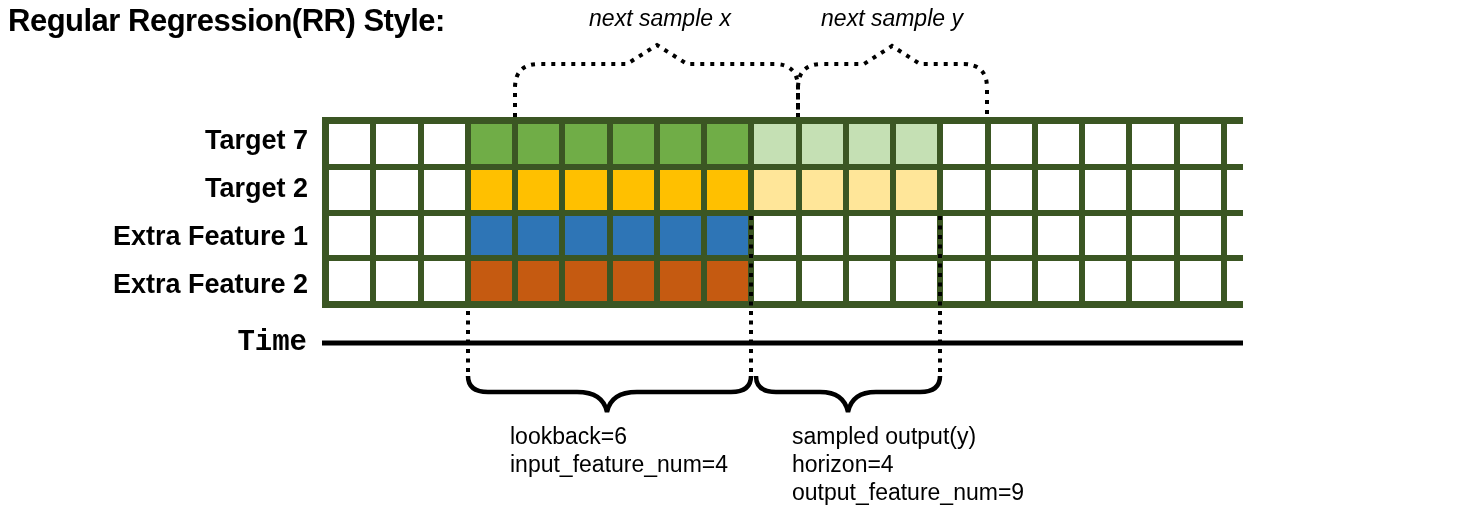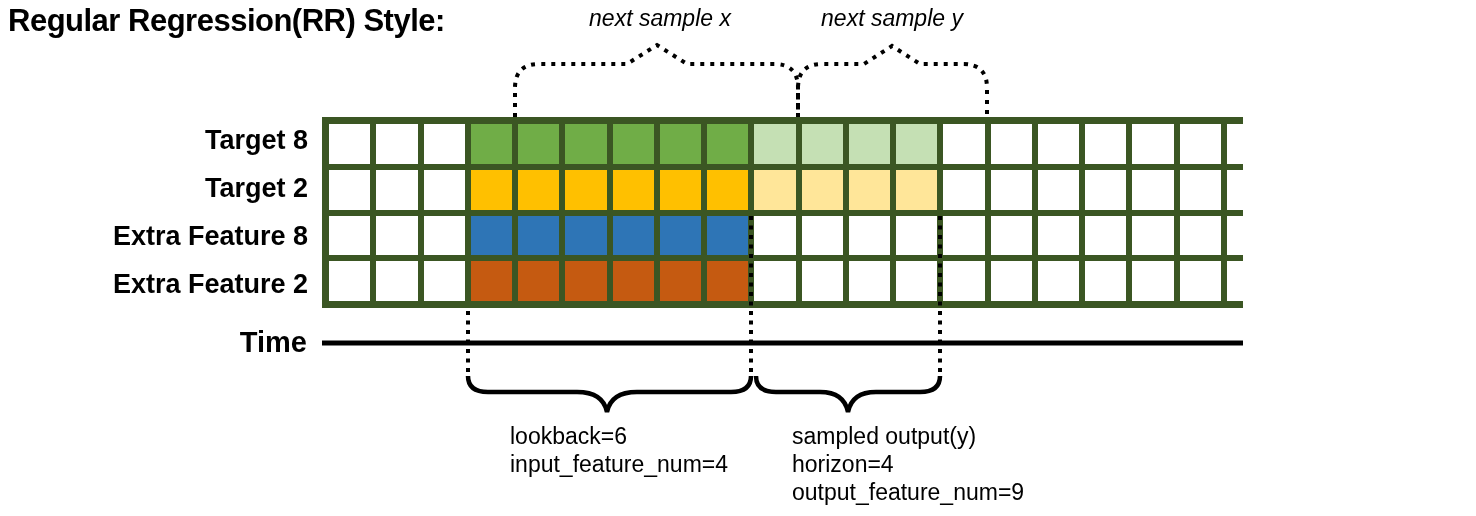--- a/index.html
+++ b/index.html
@@ -13,43 +13,43 @@
   .row-label { flex:1; display:flex; align-items:center; justify-content:flex-end; font-size:27px; font-weight:bold; white-space:nowrap; }
   .grid {
     position:absolute; left:322px; top:117px; width:1142px; height:191px; box-sizing:border-box;
     border:7px solid var(--grid-border); background:var(--grid-border);
     display:grid; grid-template-columns:repeat(24,1fr); grid-template-rows:repeat(4,1fr); gap:6px; z-index:1;
   }
   .cell { background:#fff; }
   .overlay { position:absolute; left:0; top:0; width:1476px; height:516px; pointer-events:none; z-index:5; }
   .next-label { position:absolute; top:5px; width:220px; text-align:center; font-size:23px; font-style:italic; white-space:nowrap; z-index:6; }
   .next-x { left:550px; } .next-y { left:782px; }
-  .time-label { position:absolute; left:147px; top:326px; width:160px; text-align:right; font-size:29px; font-weight:bold; z-index:6; }
+  .time-label { position:absolute; left:147px; top:326px; width:160px; text-align:right; font-size:29px; font-weight:bold; z-index:6;font-family:Liberation Mono, monospace; }
   .ann { position:absolute; top:422px; font-size:23px; line-height:28px; white-space:nowrap; z-index:6; }
   .ann-left { left:510px; } .ann-right { left:792px; }
   .brace-dotted { fill:none; stroke:var(--ink); stroke-width:4; stroke-dasharray:4 6; }
   .vline-dotted { fill:none; stroke:var(--ink); stroke-width:4; stroke-dasharray:4 5.5; }
   .brace-solid { fill:none; stroke:var(--ink); stroke-width:4.5; }
   .time-line { stroke:var(--ink); stroke-width:5; }
   .arrow-head { fill:var(--ink); }
 </style>
 </head>
 <body>
 
 <div class="canvas" style="--grid-border: #3B5623; --ink: #000000;">
 
   <div class="title">Regular Regression(RR) Style:</div>
 
   <div class="next-label next-y">next sample y</div>
   <div class="next-label next-x">next sample x</div>
 
   <div class="row-labels">
-    <div class="row-label">Target 8</div>
+    <div class="row-label">Target 7</div>
     <div class="row-label">Target 2</div>
-    <div class="row-label">Extra Feature 8</div>
+    <div class="row-label">Extra Feature 1</div>
     <div class="row-label">Extra Feature 2</div>
   </div>
 
   <div class="grid">
       <div class="cell" style="background: rgb(255, 255, 255);"></div>
       <div class="cell" style="background: rgb(255, 255, 255);"></div>
       <div class="cell" style="background: rgb(255, 255, 255);"></div>
       <div class="cell" style="background: rgb(112, 173, 71);"></div>
       <div class="cell" style="background: rgb(112, 173, 71);"></div>
       <div class="cell" style="background: rgb(112, 173, 71);"></div>

